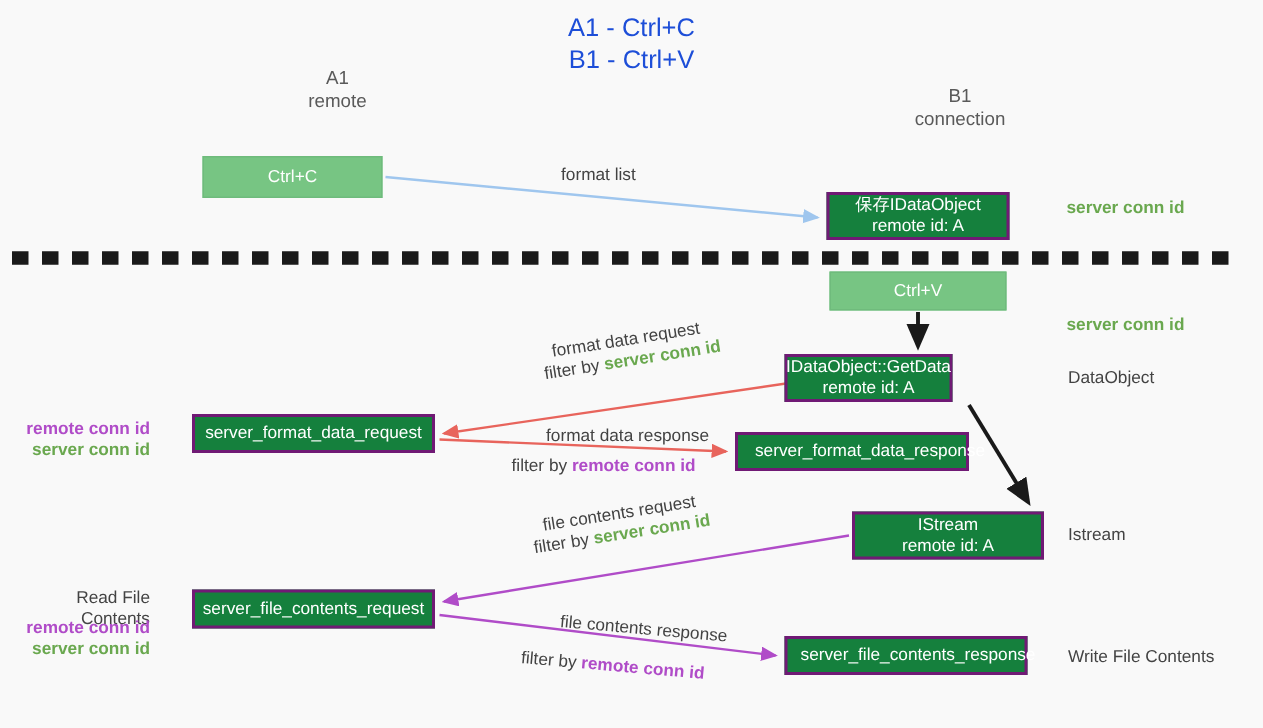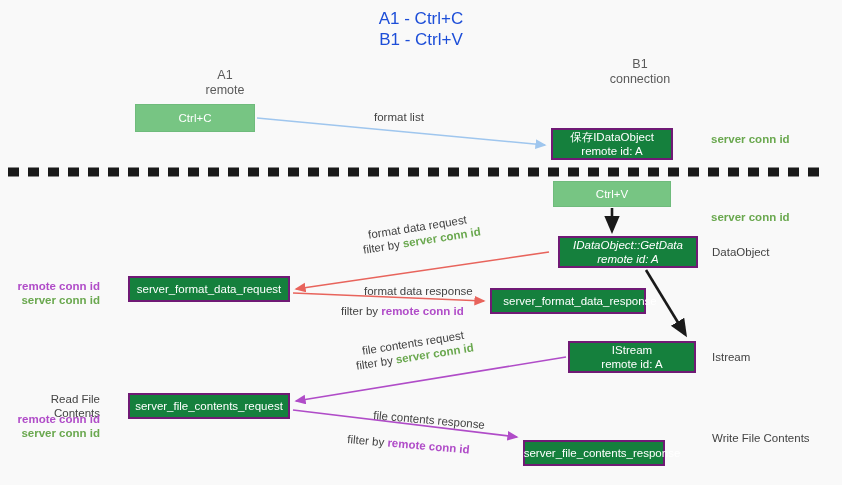--- a/index.html
+++ b/index.html
@@ -33,21 +33,21 @@
     color: #1d4ed8;
   }
 
   
   .col-header {
     text-align: center;
     font-size: 12.5px;
     line-height: 15px;
     color: #5a5a5a;
   }
-  #hdr-a1 { left: 130px; top: 68px; width: 190px; }
+  #hdr-a1 { left: 130px; top: 45px; width: 190px; }
   #hdr-b1 { left: 545px; top: 57px; width: 190px; }
 
   
   .lane {
     background: #4a86e0;
     top: 86px;
     height: 375px;
   }
   #lane-a1 { left: 99px;  width: 223px; }
   #lane-b1 { left: 485px; width: 223px; }
@@ -63,26 +63,26 @@
     color: #ffffff;
     font-size: 11.5px;
     line-height: 14px;
   }
   .node.green  { background: #77c583; border: 1px solid #6fbb7c; }
   .node.orange { background: #15803d; border: 2px solid #701a75; }
 
   #n-ctrlc        { left: 135px; top: 104px; width: 120px; height: 28px; }
   #n-dataobj      { left: 551px; top: 128px; width: 122px; height: 32px; }
   #n-ctrlv        { left: 553px; top: 181px; width: 118px; height: 26px; }
-  #n-getdata      { left: 558px; top: 236px; width: 140px; height: 32px; font-style: italic; }
+  #n-getdata      { left: 523px; top: 236px; width: 112px; height: 32px; }
   #n-fmtreq       { left: 128px; top: 276px; width: 162px; height: 26px; }
   #n-fmtresp      { left: 490px; top: 288px; width: 156px; height: 26px; padding-left: 24px; }
   #n-istream      { left: 568px; top: 341px; width: 128px; height: 32px; }
   #n-filereq      { left: 128px; top: 393px; width: 162px; height: 26px; }
-  #n-fileresp     { left: 523px; top: 440px; width: 142px; height: 26px; padding-left: 16px; }
+  #n-fileresp     { left: 523px; top: 424px; width: 162px; height: 26px; padding-left: 16px; }
 
   
   .side-label {
     font-size: 11.5px;
     line-height: 14px;
     color: #434343;
   }
   #lbl-dataobject { left: 712px; top: 245px; }
   #lbl-istream    { left: 712px; top: 350px; }
   #lbl-writefile  { left: 712px; top: 431px; }

